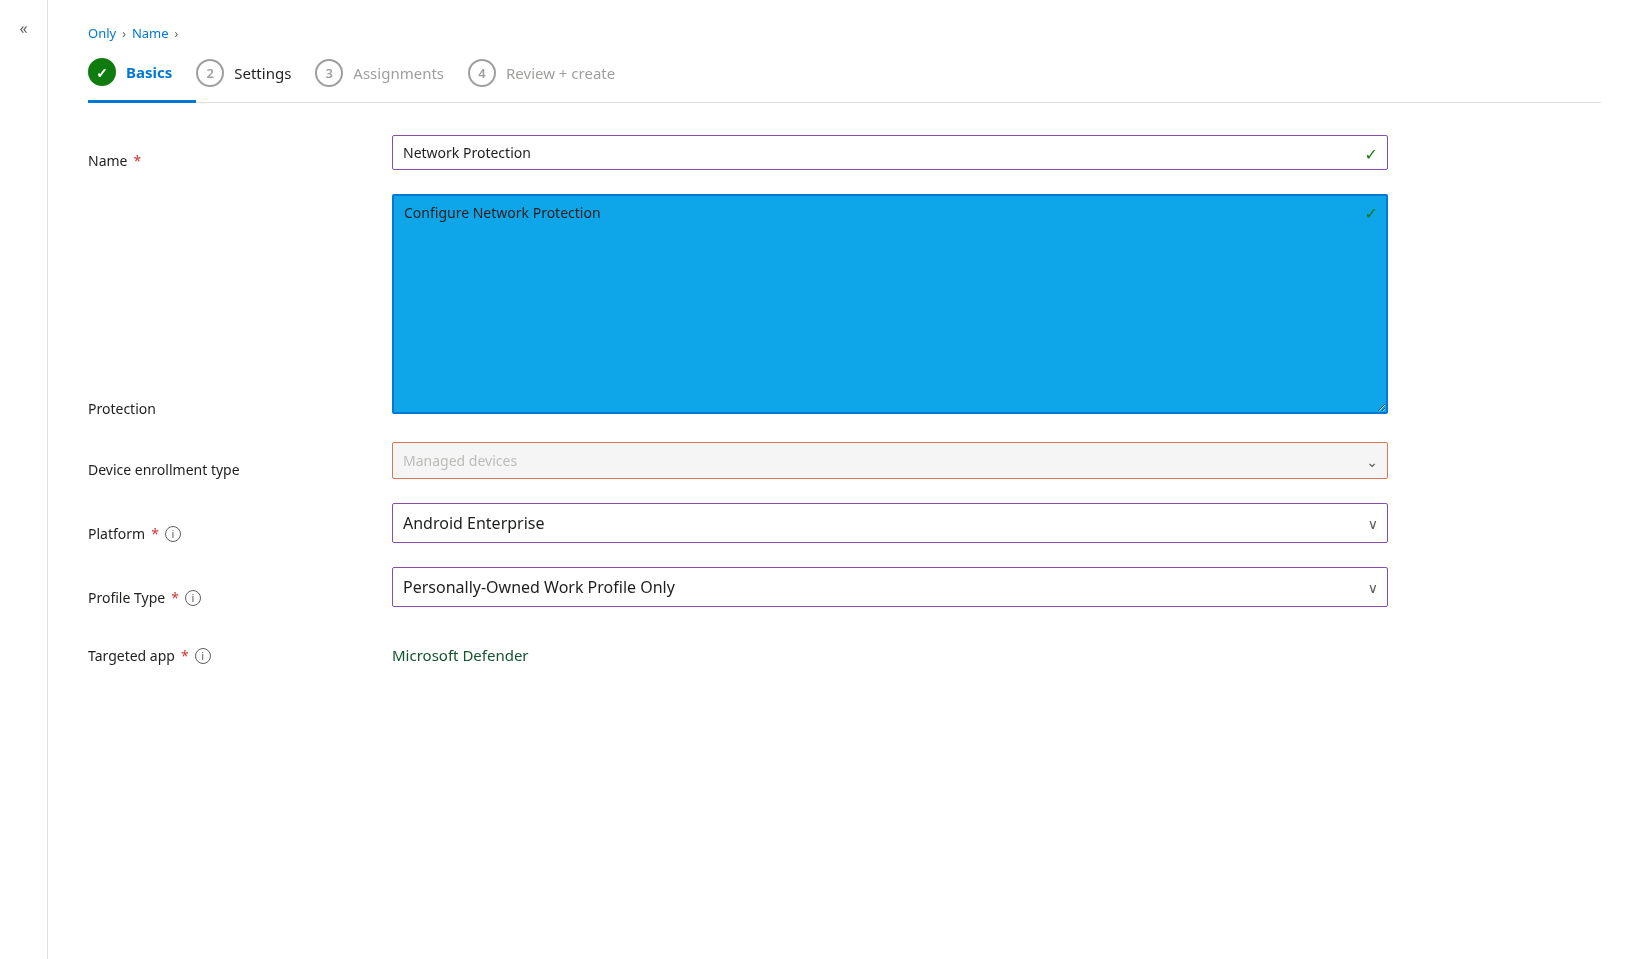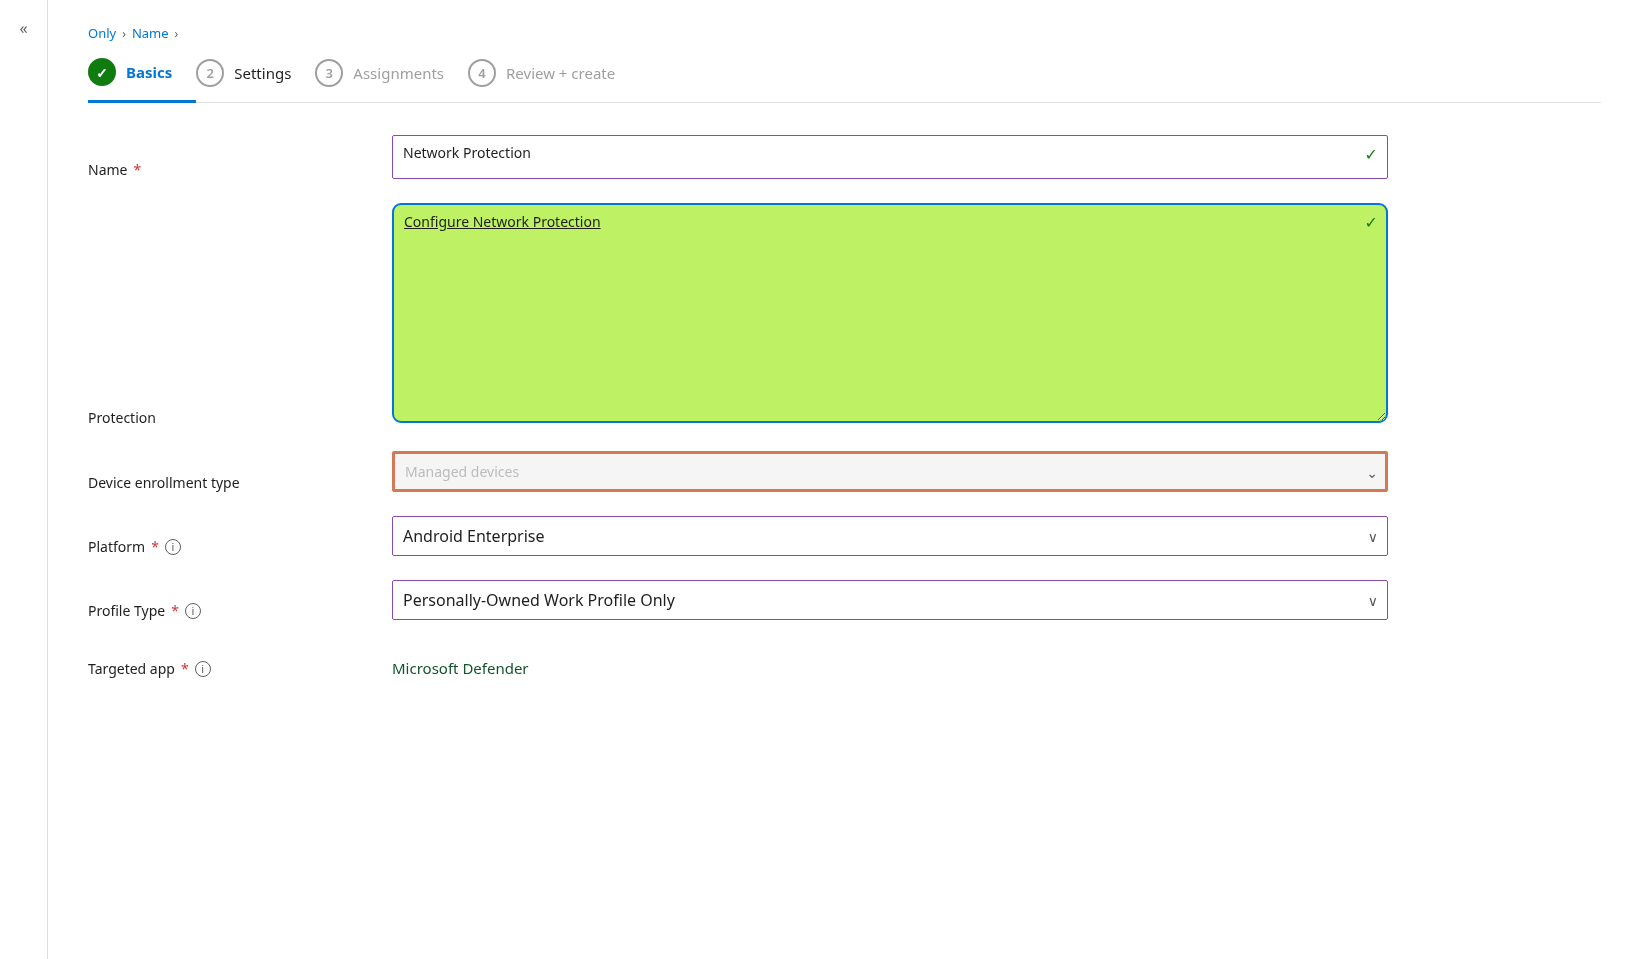--- a/index.html
+++ b/index.html
@@ -190,62 +190,61 @@
 
     .form-control-wrap {
       flex: 1;
       position: relative;
     }
 
     .form-input {
       width: 100%;
       border: 1.5px solid #8a4baf;
       border-radius: 2px;
-      padding: 7px 36px 16px 10px;
+      padding: 7px 36px 7px 10px;
       font-size: 14px;
       color: #201f1e;
       outline: none;
       font-family: inherit;
       background: #fff;
     }
 
     .form-textarea {
       width: 100%;
       border: 2px solid #0078d4;
-      border-radius: 9px;
+      border-radius: 2px;
       padding: 7px 36px 7px 10px;
       font-size: 14px;
       color: #201f1e;
       outline: none;
       font-family: inherit;
-      background: #bef264;
+      background: #0ea5e9;
       resize: vertical;
       min-height: 220px;
-      text-decoration: underline;
     }
 
     .checkmark-icon {
       position: absolute;
       right: 10px;
       top: 8px;
       color: #107c10;
       font-size: 16px;
     }
 
     .checkmark-icon-textarea {
       position: absolute;
       right: 10px;
       top: 8px;
       color: #107c10;
       font-size: 16px;
     }
 
     .form-select-disabled {
       width: 100%;
-      border: 3px solid #c2410c;
+      border: 1px solid #c2410c;
       border-radius: 2px;
       padding: 8px 36px 8px 10px;
       font-size: 14px;
       color: #a19f9d;
       background: #f3f2f1;
       appearance: none;
       font-family: inherit;
       cursor: not-allowed;
     }
 

